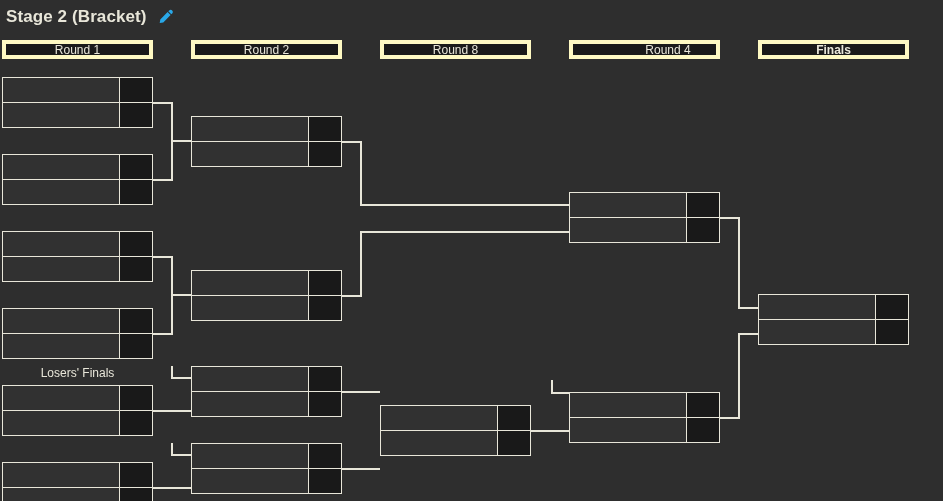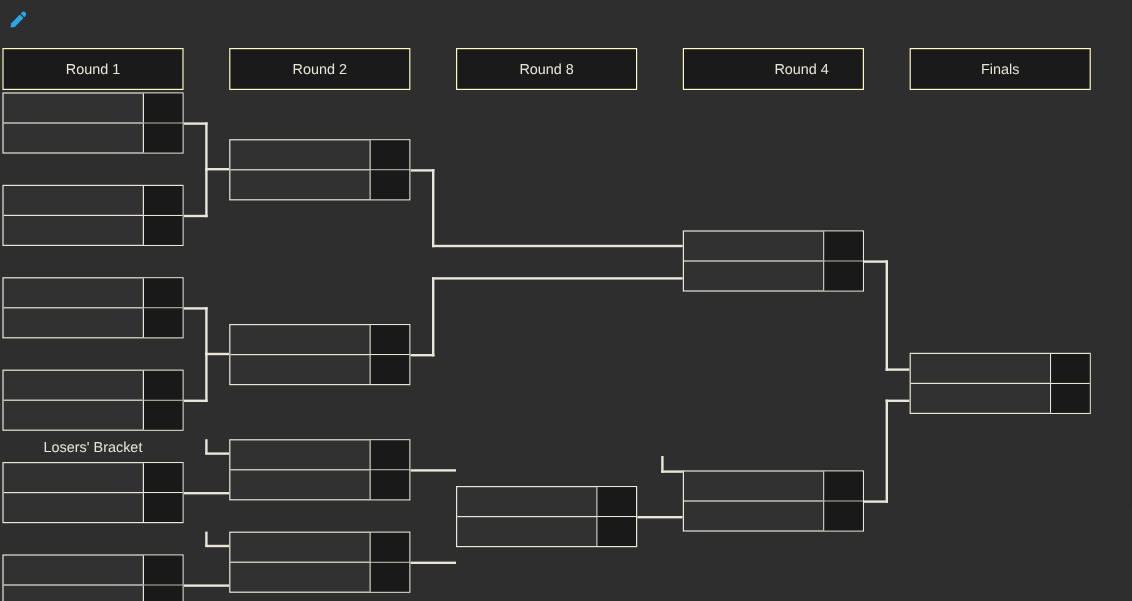--- a/index.html
+++ b/index.html
@@ -43,23 +43,23 @@
     height: 18px;
     display: inline-flex;
     align-items: center;
     justify-content: center;
     cursor: pointer;
   }
 
   
   .round-header {
     position: absolute;
-    height: 35px;
-    box-sizing: border-box;
-    border: 1px solid #fef9c3;
+    height: 19px;
+    box-sizing: border-box;
+    border: 4px solid #fef9c3;
     background: #1a1a1a;
     display: flex;
     align-items: center;
     justify-content: center;
     font-size: 12px;
     color: #e8e6d9;
     cursor: pointer;
   }
 
   
@@ -127,20 +127,21 @@
     width: 2px;
     background: #e8e6d9;
   }
 </style>
 </head>
 <body>
 
 <div id="stage">
 
   <div class="page-header">
+    <div class="page-title">Stage 2 (Bracket)</div>
     <span class="edit-icon">
       <svg width="18" height="18" viewBox="0 0 18 18" aria-hidden="true">
         <path d="M12.2 2.4a2.1 2.1 0 0 1 3 3l-.9.9-3-3 .9-.9z" fill="#29a8e8"></path>
         <path d="M10.6 4.1l3 3-7.3 7.3-3.6.6.6-3.6 7.3-7.3z" fill="#29a8e8"></path>
       </svg>
     </span>
   </div>
 
   <div id="dyn">
       <div class="hline" style="left: 153px; top: 102px; width: 20px;"></div>
@@ -181,24 +182,24 @@
       </div>
       <div class="round-header" style="left: 191px; top: 40px; width: 151px;">
         <span>Round 2</span>
       </div>
       <div class="round-header" style="left: 380px; top: 40px; width: 151px;">
         <span>Round 8</span>
       </div>
       <div class="round-header" style="left: 569px; top: 40px; width: 151px; padding-left: 47px;">
         <span>Round 4</span>
       </div>
-      <div class="round-header" style="left: 758px; top: 40px; width: 151px;">
+      <div class="round-header" style="left: 758px; top: 40px; width: 151px; font-weight: bold;">
         <span>Finals</span>
       </div>
-      <div class="losers-label" style="left: 2px; top: 366px; width: 151px;">Losers' Bracket</div>
+      <div class="losers-label" style="left: 2px; top: 366px; width: 151px;">Losers' Finals</div>
       <div class="match" style="left: 2px; top: 77px;">
         <div class="row top">
           <div class="name"></div>
           <div class="score"></div>
         </div>
         <div class="row bottom">
           <div class="name"></div>
           <div class="score"></div>
         </div>
       </div>

